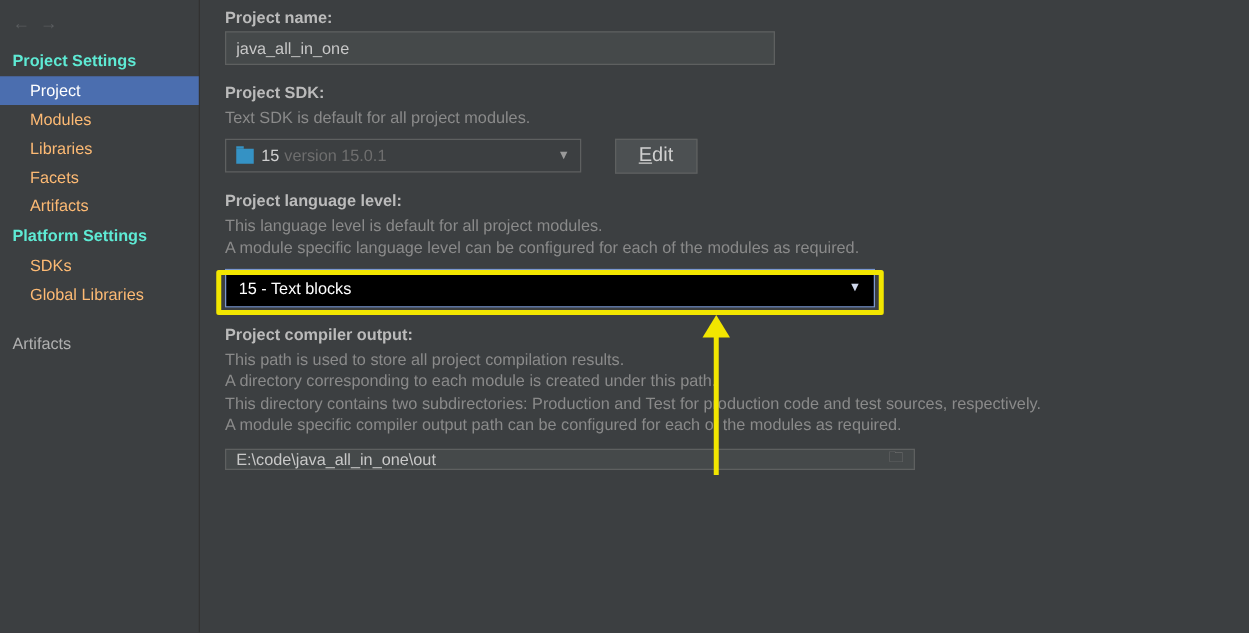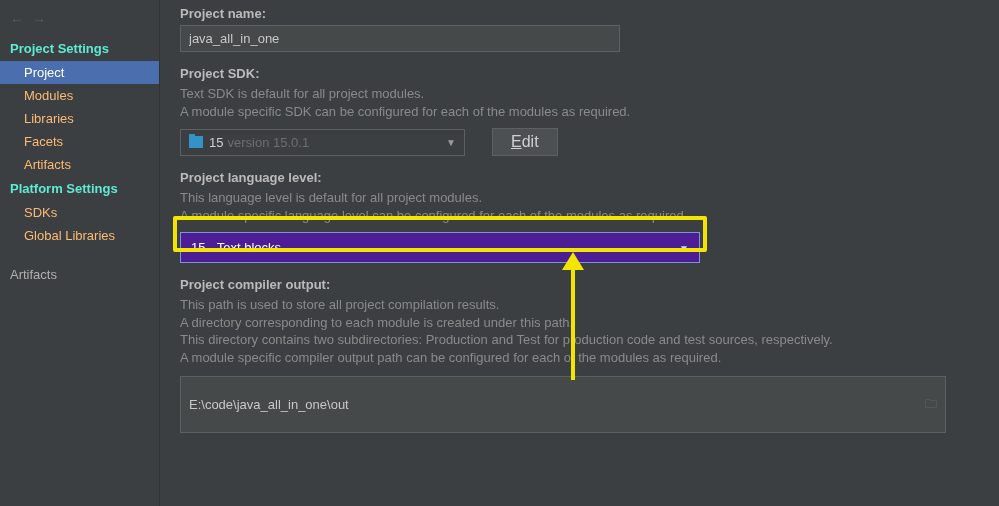--- a/index.html
+++ b/index.html
@@ -106,21 +106,21 @@
     border: 1px solid #5e6060;
     color: #d0d0d0;
     padding: 4px 18px;
     font-size: 16px;
     cursor: pointer;
   }
   .btn u { text-decoration: underline; }
   .lang-level-combo {
     margin-top: 8px;
     width: 520px;
-    background: #4c1d95;
+    background: #000000;
     border: 1px solid #7a97cf;
     color: #ffffff;
     padding: 7px 10px;
     position: relative;
     cursor: pointer;
   }
   .lang-level-combo .caret2 {
     position: absolute; right: 10px; top: 50%; transform: translateY(-50%);
     color: #cfd8ec; font-size: 10px;
   }
@@ -130,22 +130,22 @@
     pointer-events: none;
   }
   .highlight-arrow {
     position: absolute;
     pointer-events: none;
   }
   .output-field {
     background: #45494a;
     border: 1px solid #5e6060;
     color: #c8c8c8;
-    padding: 20px 8px;
-    width: 766px;
+    padding: 0 8px;
+    width: 552px;
     font-size: 13px;
     margin-top: 10px;
     position: relative;
   }
   .browse-icon {
     position: absolute; right: 8px; top: 50%; transform: translateY(-50%);
     color: #777; font-size: 12px;
   }
   .block { margin-top: 14px; }
 </style>
@@ -169,21 +169,20 @@
   <div class="problems-item">Artifacts</div>
 </div>
 
 <div class="main">
   <div class="field-label first">Project name:</div>
   <input class="text-input" value="java_all_in_one" style="">
 
   <div class="block">
     <div class="field-label">Project SDK:</div>
     <div class="desc">Text SDK is default for all project modules.</div>
-    <div class="desc">A module specific SDK can be configured for each of the modules as required.</div>
     <div class="row">
       <div class="combo">
         <span class="folder-icon-blue"></span>
         <span><span class="sdk-name">15</span><span class="sdk-ver">version 15.0.1</span></span>
         <span class="caret">▼</span>
       </div>
       <button class="btn" aria-label="Edit"><u>E</u>dit</button>
     </div>
   </div>
 

